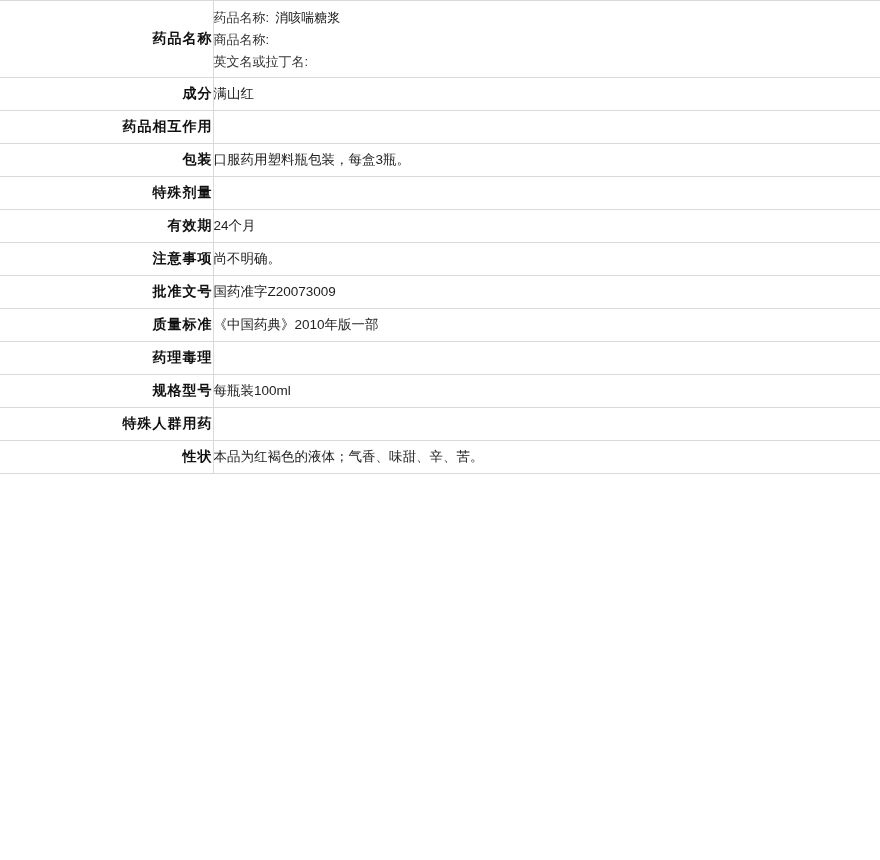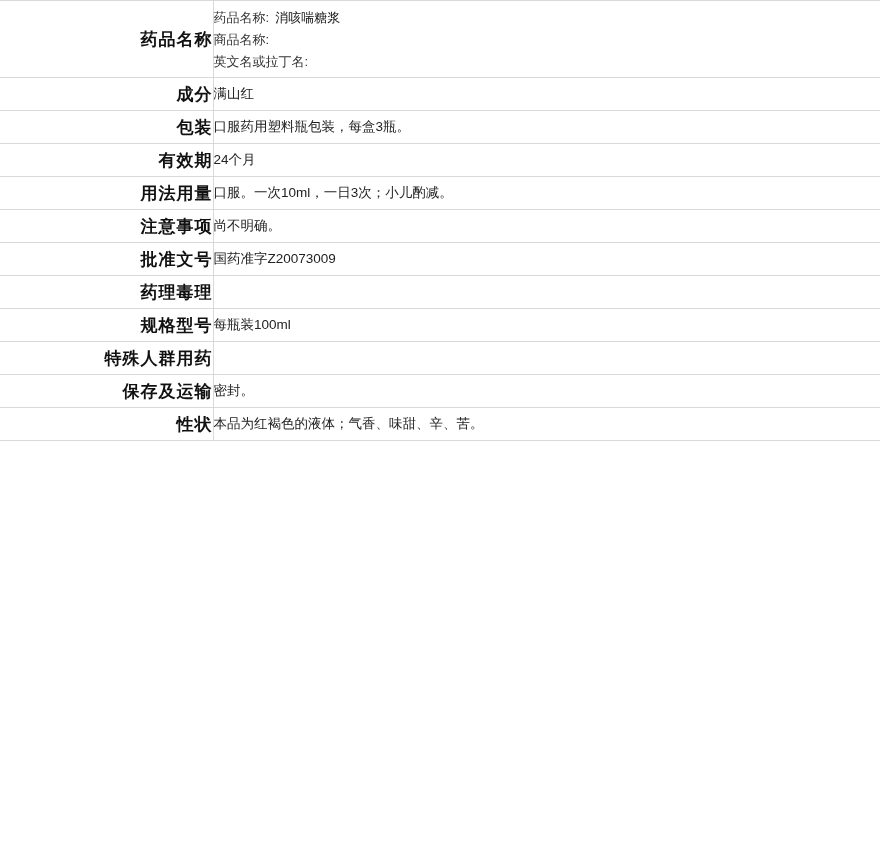--- a/index.html
+++ b/index.html
@@ -29,21 +29,21 @@
   table.drug-table td {
     border-top: 1px solid #d9d9d9;
     border-bottom: 1px solid #d9d9d9;
     vertical-align: middle;
     padding: 0;
   }
   td.label-cell {
     width: 213px;
     text-align: right;
     padding-right: 14px;
-    font-size: 17px;
+    font-size: 14px;
     font-weight: bold;
     letter-spacing: 1px;
     color: #111;
     height: 33px;
     box-sizing: border-box;
     margin-left: 12px;
   }
   td.value-cell {
     border-left: 1px solid #d9d9d9;
     padding-left: 13px;
@@ -96,54 +96,58 @@
             </div>
           </div>
         </td>
       </tr>
 
       <tr>
         <td class="label-cell">成分</td>
         <td class="value-cell">满山红</td>
       </tr>
       <tr>
+        <td class="label-cell">药品相互作用</td>
+        <td class="value-cell"></td>
+      </tr>
+      <tr>
         <td class="label-cell">包装</td>
         <td class="value-cell">口服药用塑料瓶包装，每盒3瓶。</td>
       </tr>
       <tr>
+        <td class="label-cell">特殊剂量</td>
+        <td class="value-cell"></td>
+      </tr>
+      <tr>
         <td class="label-cell">有效期</td>
         <td class="value-cell">24个月</td>
-      </tr>
-      <tr>
-        <td class="label-cell">用法用量</td>
-        <td class="value-cell">口服。一次10ml，一日3次；小儿酌减。</td>
       </tr>
       <tr>
         <td class="label-cell">注意事项</td>
         <td class="value-cell">尚不明确。</td>
       </tr>
       <tr>
         <td class="label-cell">批准文号</td>
         <td class="value-cell">国药准字Z20073009</td>
+      </tr>
+      <tr>
+        <td class="label-cell">质量标准</td>
+        <td class="value-cell">《中国药典》2010年版一部</td>
       </tr>
       <tr>
         <td class="label-cell">药理毒理</td>
         <td class="value-cell"></td>
       </tr>
       <tr>
         <td class="label-cell">规格型号</td>
         <td class="value-cell">每瓶装100ml</td>
       </tr>
       <tr>
         <td class="label-cell">特殊人群用药</td>
         <td class="value-cell"></td>
       </tr>
       <tr>
-        <td class="label-cell">保存及运输</td>
-        <td class="value-cell">密封。</td>
-      </tr>
-      <tr>
         <td class="label-cell">性状</td>
         <td class="value-cell">本品为红褐色的液体；气香、味甜、辛、苦。</td>
       </tr>
     </tbody>
   </table>
 </div>
 
 </body></html>

